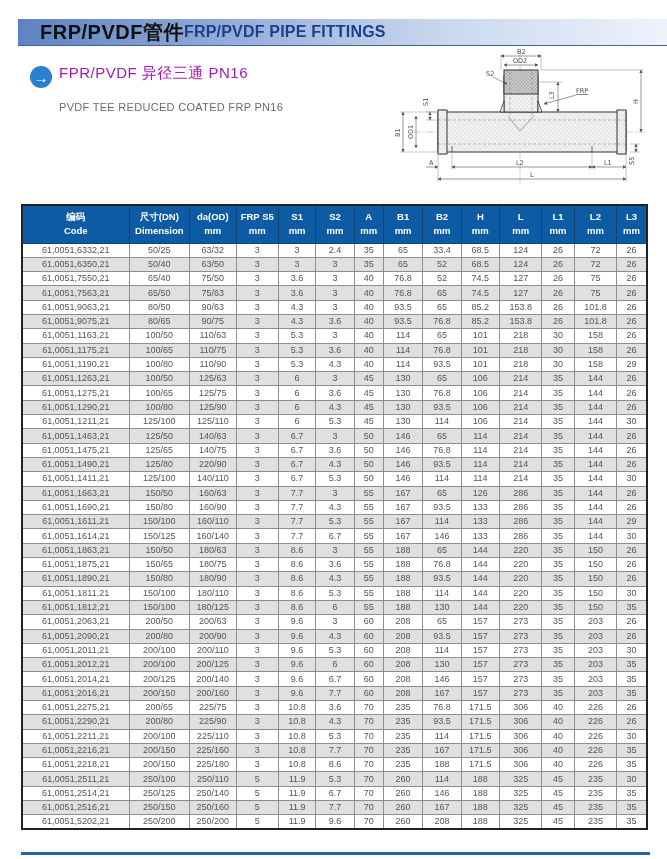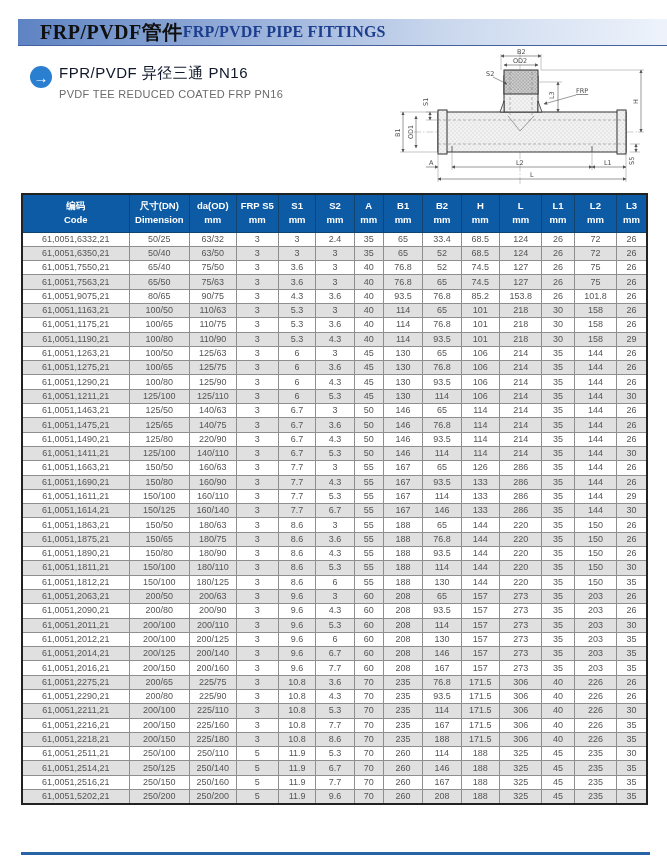--- a/index.html
+++ b/index.html
@@ -3,38 +3,38 @@
 <meta charset="utf-8">
 <style>
   * { margin:0; padding:0; box-sizing:border-box; }
   html,body { background:#fff; }
   body { font-family:"Liberation Sans","DejaVu Sans",sans-serif; }
   .page { position:relative; width:667px; height:859px; background:#fff; overflow:hidden; }
 
   
   .header-bar { position:absolute; left:18px; top:19px; right:0; height:27px;
     background:linear-gradient(to right,#5e83c3 0%,#8fa9d6 30%,#c9d7ed 65%,#eef3fb 100%);
-    border-bottom:1px solid #45619f; display:flex; align-items:center; padding-left:22px;font-family:Liberation Serif, serif; }
+    border-bottom:1px solid #45619f; display:flex; align-items:center; padding-left:22px; }
   .title-cn { font-size:20px; font-weight:bold; color:#101010; letter-spacing:0.5px; }
   .title-en { font-size:16px; font-weight:bold; color:#1c3e8d; letter-spacing:0.2px; }
 
   
   .section-head { position:absolute; left:30px; top:64px; display:flex; align-items:flex-start; }
   .arrow-circle { width:22px; height:22px; border-radius:50%; background:#2a7fd0;
     color:#fff; display:flex; align-items:center; justify-content:center;
     font-size:15px; font-weight:bold; margin-right:7px; margin-top:2px; }
-  .sec-cn { font-size:15px; color:#0f172a; letter-spacing:0.5px; }
-  .sec-en { font-size:11px; color:#6b6b6b; margin-top:5px; letter-spacing:0.3px; }
+  .sec-cn { font-size:15px; color:#a21caf; letter-spacing:0.5px; }
+  .sec-en { font-size:11px; color:#6b6b6b; margin-top:18px; letter-spacing:0.3px; }
 
   
   .diagram { position:absolute; left:388px; top:44px; width:274px; height:148px; }
   .diagram text { font-size:6.5px; fill:#4a4a4a; font-family:"DejaVu Sans",sans-serif; }
 
   
-  table.fit { position:absolute; left:21px; top:193px; width:627px;
+  table.fit { position:absolute; left:21px; top:204px; width:627px;
     border-collapse:collapse; table-layout:fixed; border:2px solid #222; }
   table.fit th { background:#0d5ba5; color:#fff; font-size:9.5px; font-weight:bold;
     border:1px solid #11436f; height:38px; text-align:center; vertical-align:middle; line-height:1.45; padding:0; }
   table.fit td { font-size:9px; color:#555; border:1px solid #8e8e8e; height:14.3px;
     text-align:center; vertical-align:middle; padding:0; line-height:1; background:#fff; }
   table.fit tbody tr:nth-child(even) td { background:#e0e0e0; }
 
   .bottom-line { position:absolute; left:21px; top:852px; width:629px; height:3px; background:#2863a8; }
 </style>
 </head>
@@ -288,20 +288,36 @@
           <td>40</td>
           <td>76.8</td>
           <td>65</td>
           <td>74.5</td>
           <td>127</td>
           <td>26</td>
           <td>75</td>
           <td>26</td>
         </tr>
         <tr>
+          <td>61,0051,9063,21</td>
+          <td>80/50</td>
+          <td>90/63</td>
+          <td>3</td>
+          <td>4.3</td>
+          <td>3</td>
+          <td>40</td>
+          <td>93.5</td>
+          <td>65</td>
+          <td>85.2</td>
+          <td>153.8</td>
+          <td>26</td>
+          <td>101.8</td>
+          <td>26</td>
+        </tr>
+        <tr>
           <td>61,0051,9075,21</td>
           <td>80/65</td>
           <td>90/75</td>
           <td>3</td>
           <td>4.3</td>
           <td>3.6</td>
           <td>40</td>
           <td>93.5</td>
           <td>76.8</td>
           <td>85.2</td>

